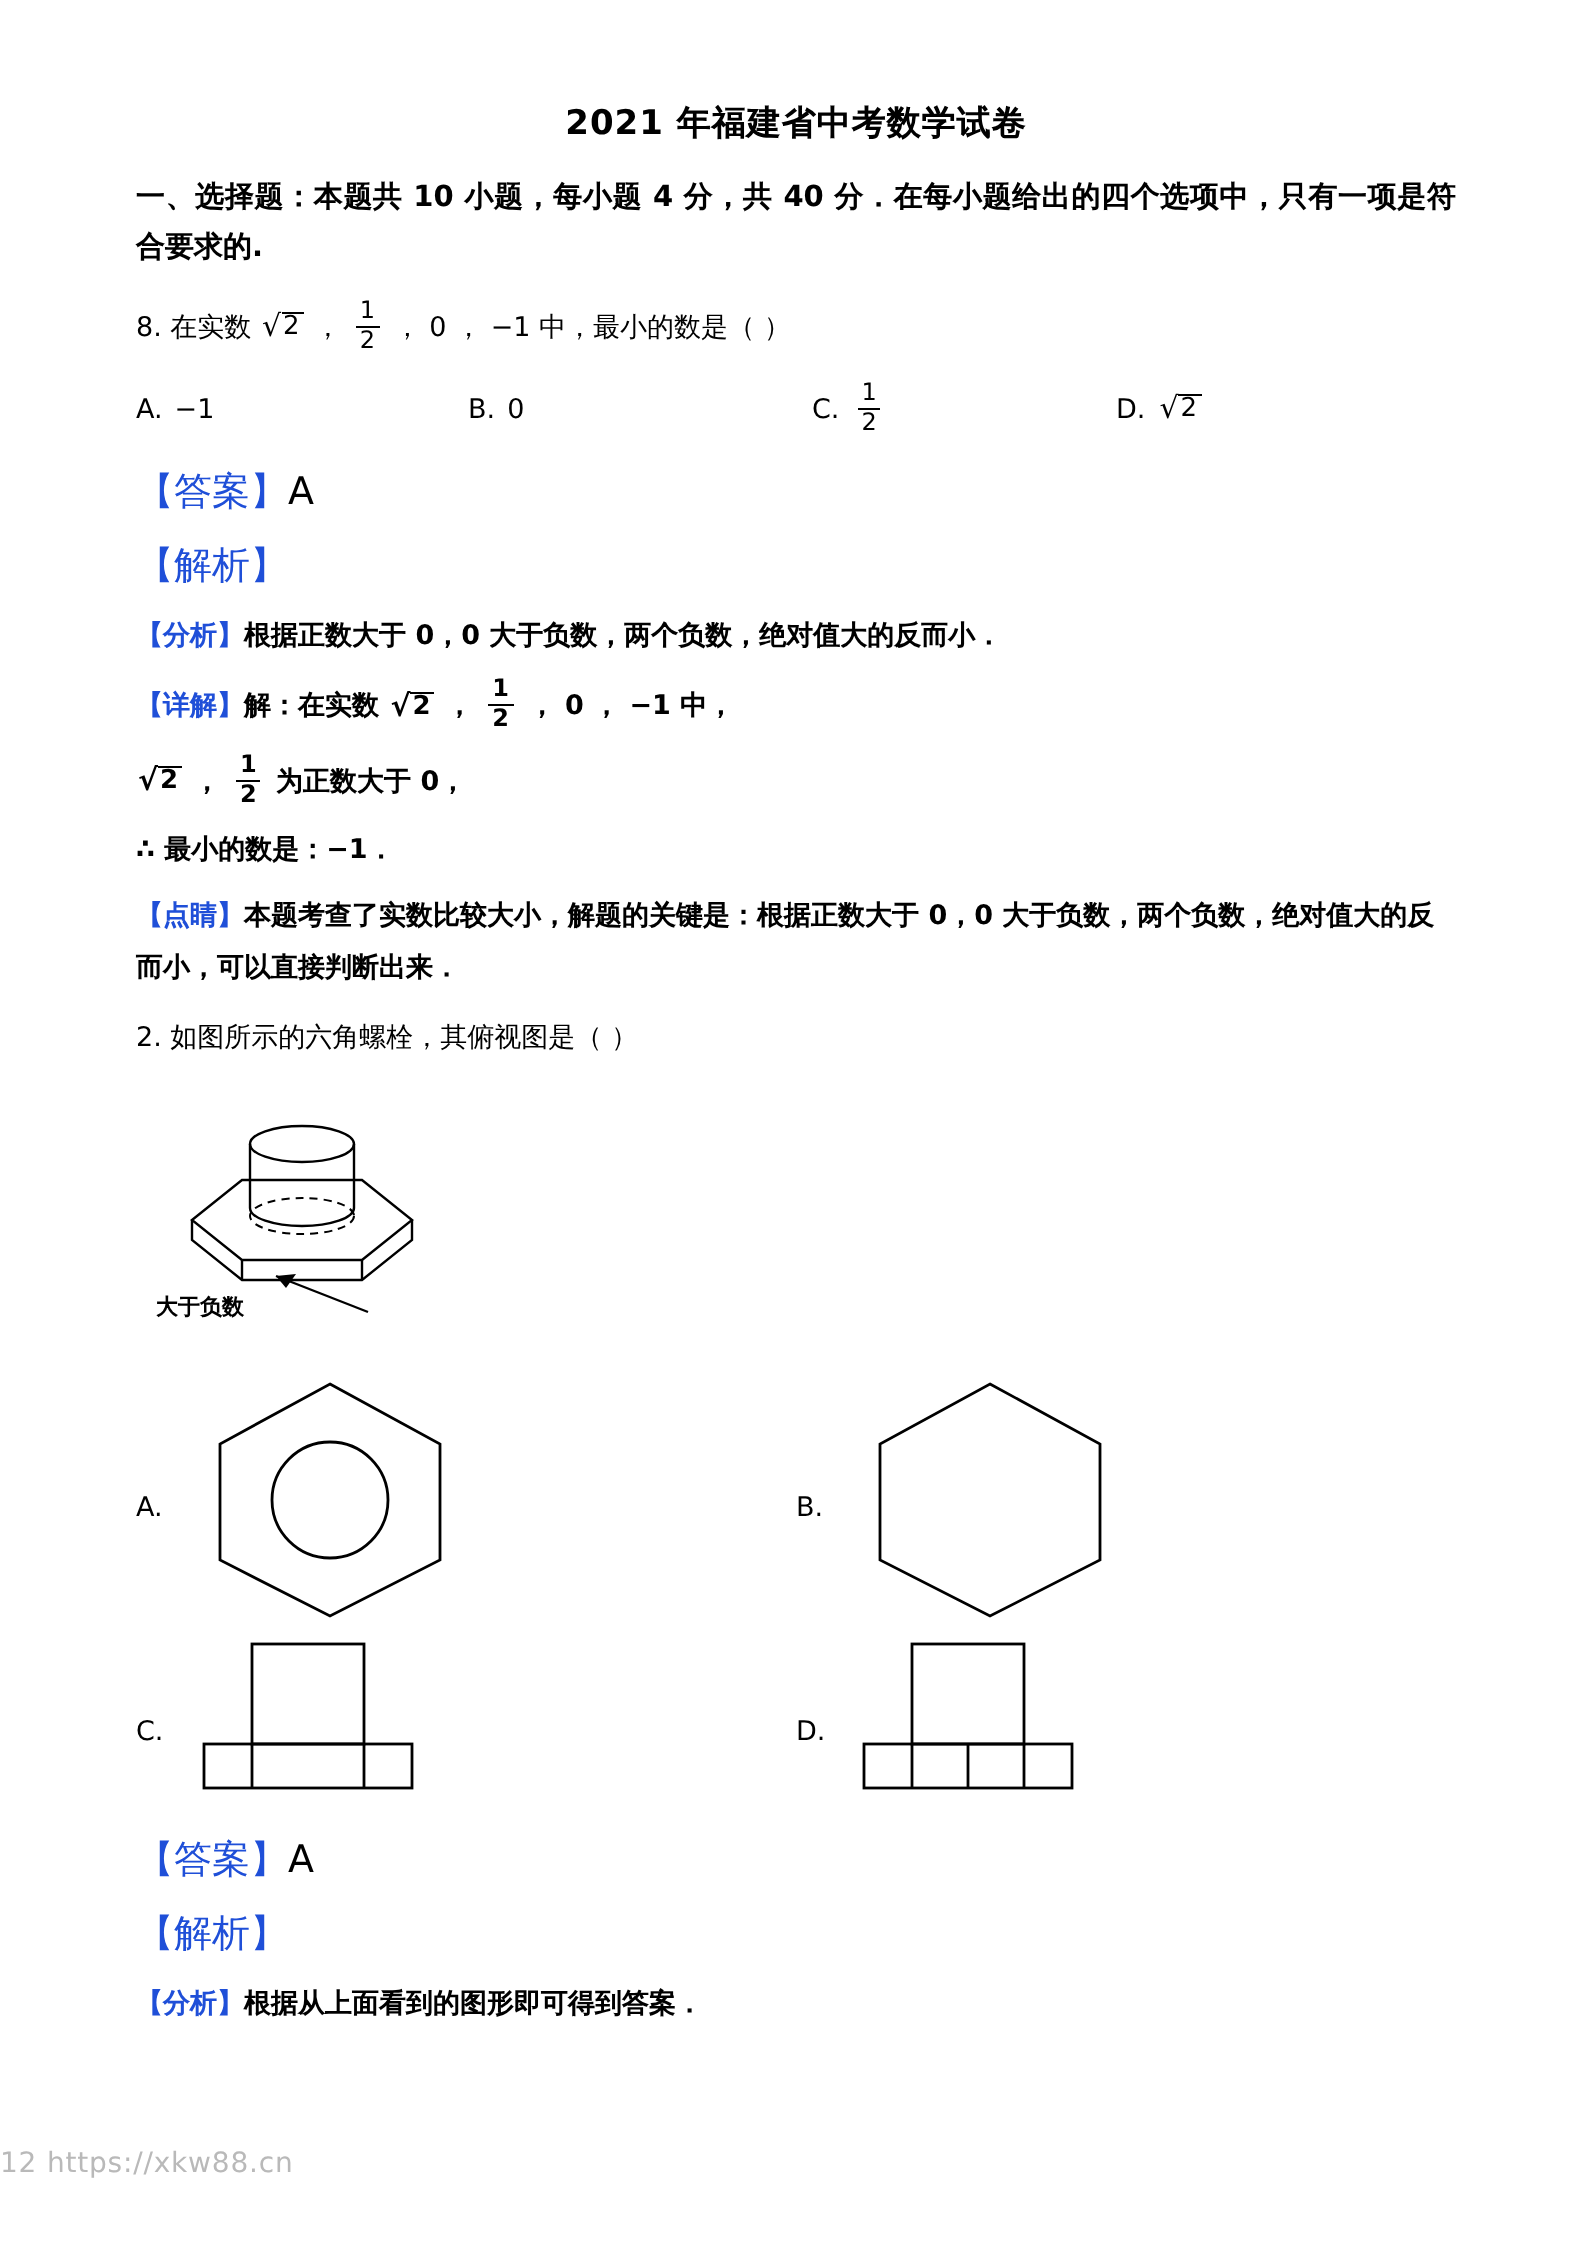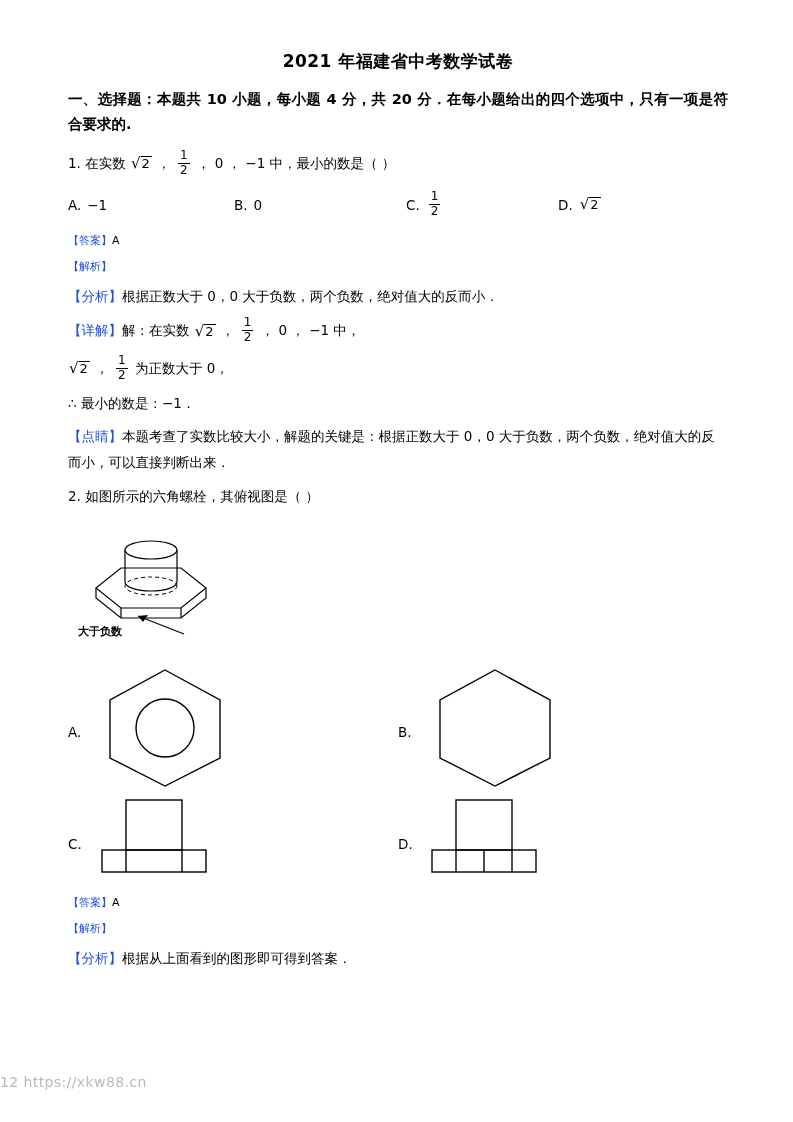--- a/index.html
+++ b/index.html
@@ -42,31 +42,32 @@
     font-family: "DejaVu Sans", sans-serif;
     font-weight: bold;
     margin-bottom: 6px;
     text-align: justify;
   }
   .para {
     font-size: 13.5px;
     line-height: 1.7;
     margin: 9px 0;
     font-family: "DejaVu Sans", sans-serif;
+    font-weight: bold;
   }
   .q-line {
     font-size: 13.5px;
     margin: 12px 0 6px 0;
     font-family: "DejaVu Sans", sans-serif;
   }
   .blue {
     color: #1f4fd8;
   }
   .ans-line {
-    font-size: 11px;
+    font-size: 19px;
     margin: 11px 0;
     font-family: "DejaVu Sans", sans-serif;
   }
   .ans-line .tag { color: #1f4fd8; }
   .opts {
     position: relative;
     height: 34px;
     margin: 10px 0 4px 0;
     font-size: 13.5px;
     font-family: "DejaVu Sans", sans-serif;
@@ -131,24 +132,24 @@
   }
 </style>
 </head>
 <body>
 
 <div class="page">
   <div class="content">
 
     <div class="doc-title">2021 年福建省中考数学试卷</div>
 
-    <div class="section-head">一、选择题：本题共 10 小题，每小题 4 分，共 20 分．在每小题给出的四个选项中，只有一项是符合要求的.</div>
+    <div class="section-head">一、选择题：本题共 10 小题，每小题 4 分，共 40 分．在每小题给出的四个选项中，只有一项是符合要求的.</div>
 
     <div class="q-line">
-      <span>1. 在实数</span>
+      <span>8. 在实数</span>
       <span class="sqrt">
           <span class="radical">√</span>
           <span class="rad-body">2</span>
         </span>
       <span>，</span>
       <span class="frac">
         <span class="num">1</span>
         <span class="den">2</span>
       </span>
       <span>，</span>

